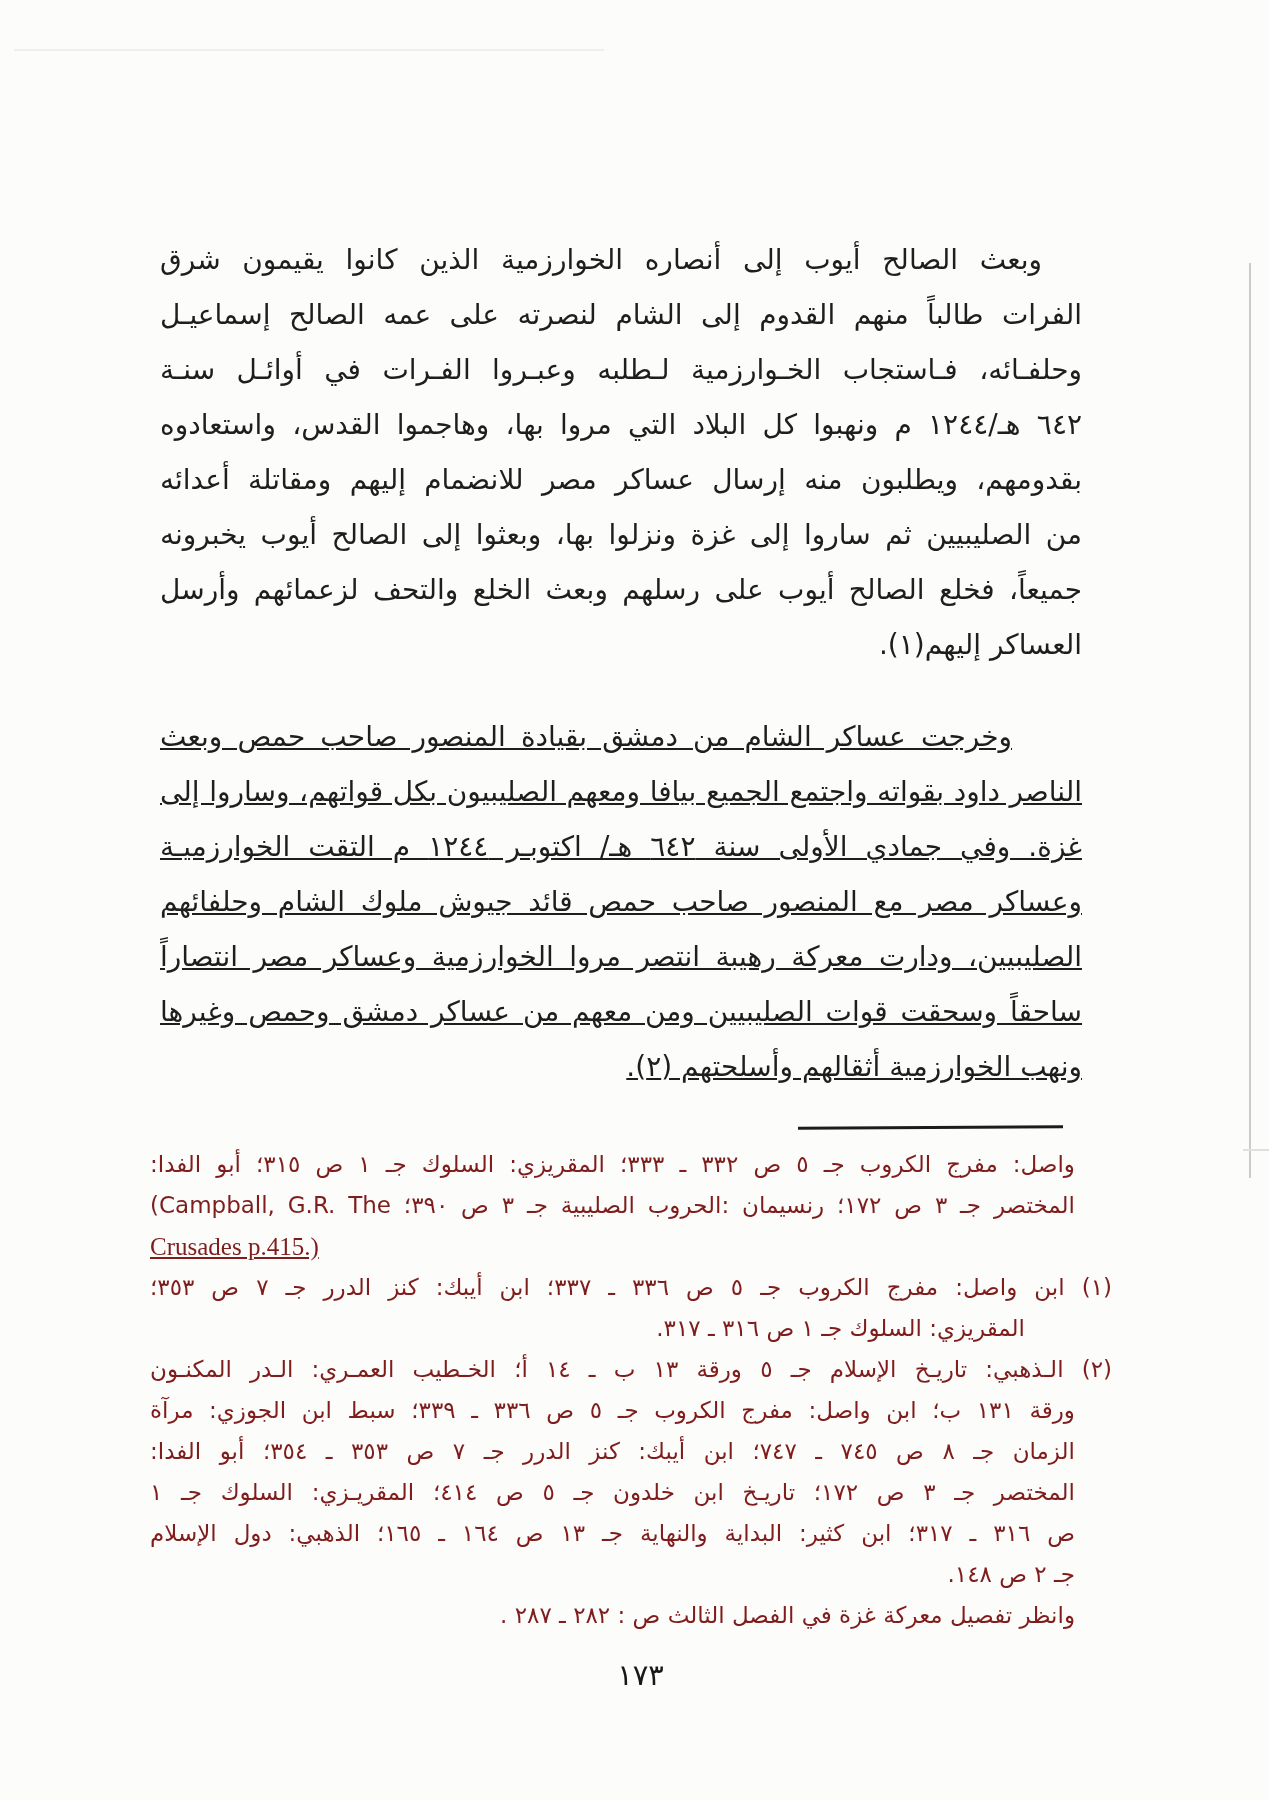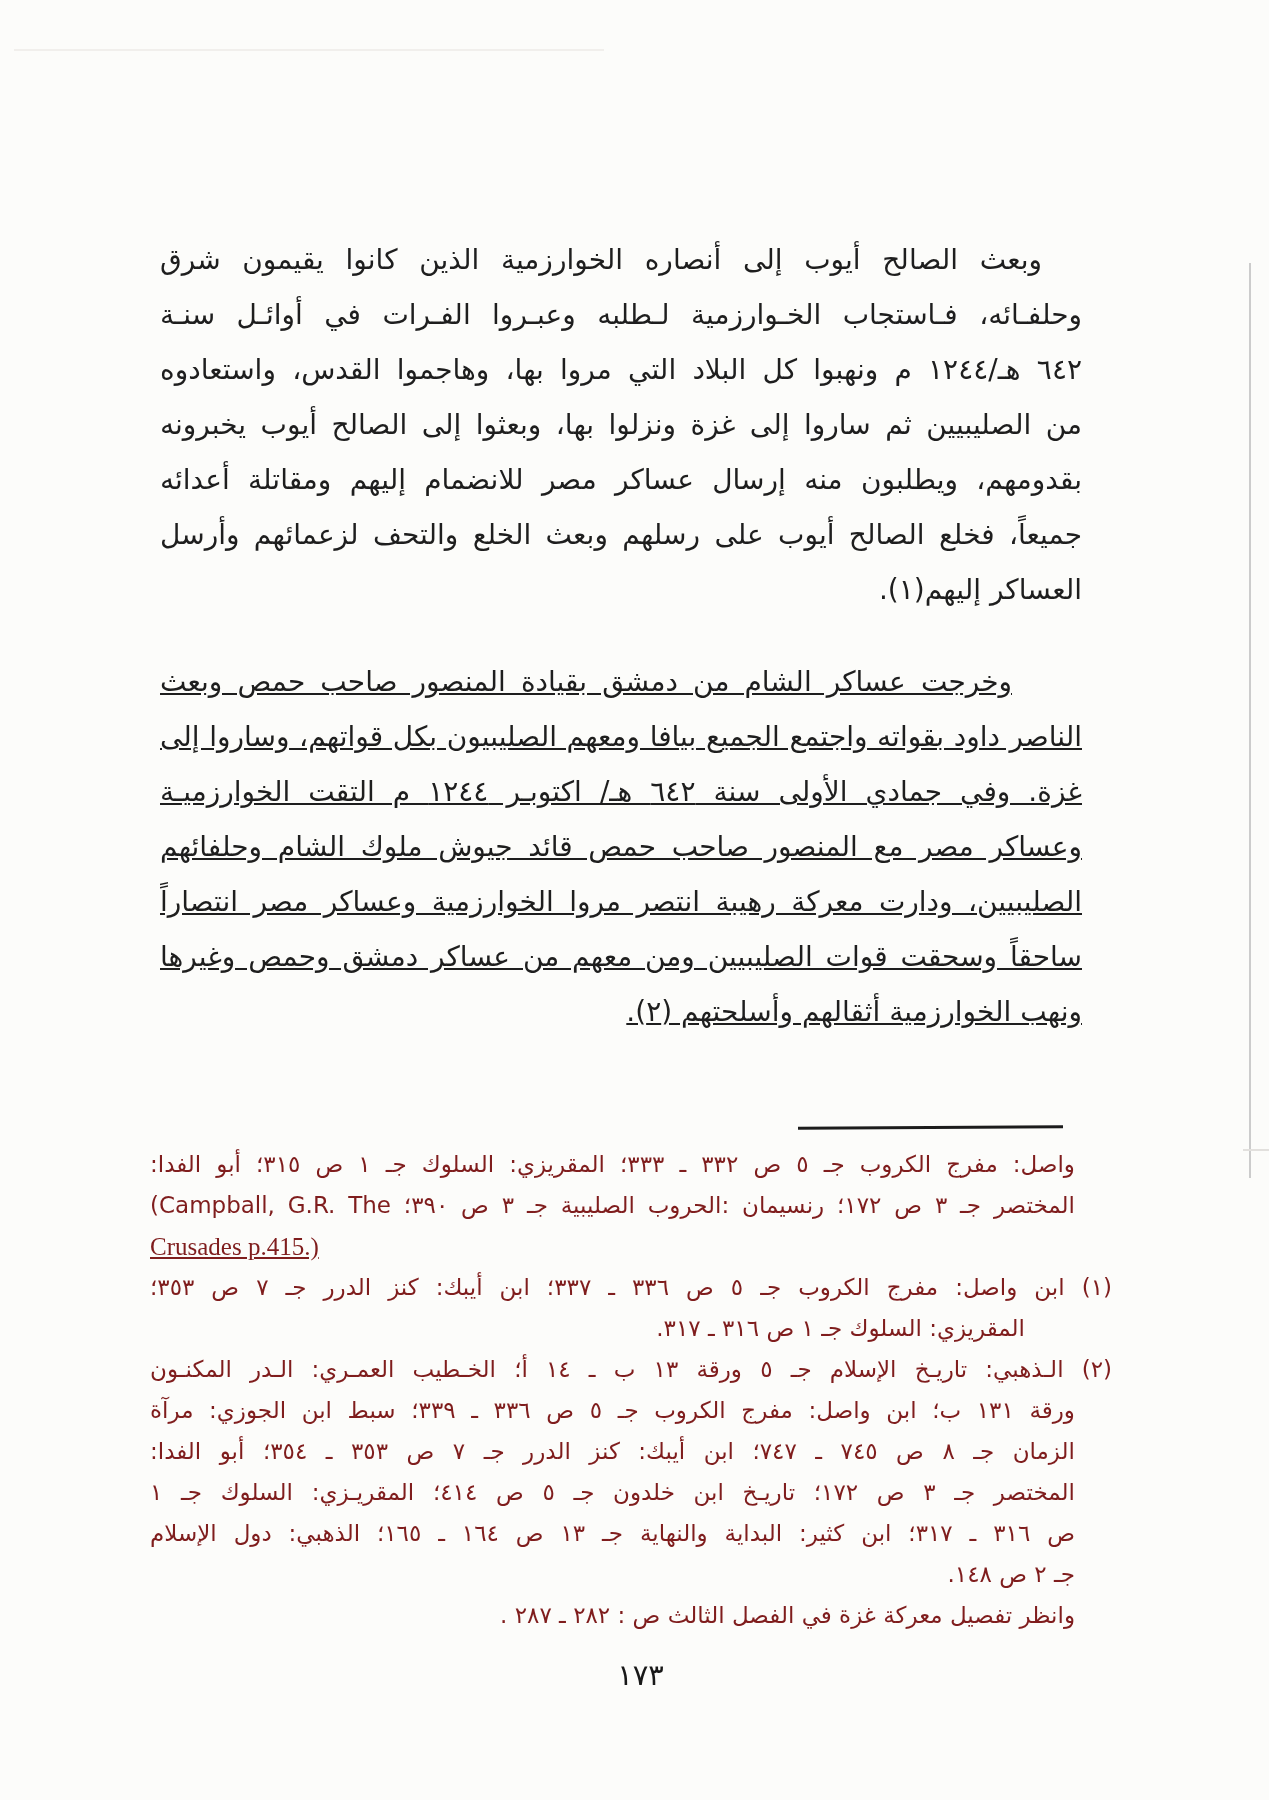--- a/index.html
+++ b/index.html
@@ -107,24 +107,25 @@
 
 <div class="page">
 
   <div class="art-top"></div>
   <div class="art-vline"></div>
   <div class="art-htick"></div>
 
   <main class="body-text">
     <div class="para para-1">
       <div class="bline first-p1">وبعث الصالح أيوب إلى أنصاره الخوارزمية الذين كانوا يقيمون شرق</div>
+      <div class="bline">الفرات طالباً منهم القدوم إلى الشام لنصرته على عمه الصالح إسماعيـل</div>
       <div class="bline">وحلفـائه، فـاستجاب الخـوارزمية لـطلبه وعبـروا الفـرات في أوائـل سنـة</div>
       <div class="bline">٦٤٢ هـ/١٢٤٤ م ونهبوا كل البلاد التي مروا بها، وهاجموا القدس، واستعادوه</div>
+      <div class="bline">بقدومهم، ويطلبون منه إرسال عساكر مصر للانضمام إليهم ومقاتلة أعدائه</div>
       <div class="bline">من الصليبيين ثم ساروا إلى غزة ونزلوا بها، وبعثوا إلى الصالح أيوب يخبرونه</div>
-      <div class="bline">بقدومهم، ويطلبون منه إرسال عساكر مصر للانضمام إليهم ومقاتلة أعدائه</div>
       <div class="bline">جميعاً، فخلع الصالح أيوب على رسلهم وبعث الخلع والتحف لزعمائهم وأرسل</div>
       <div class="bline end">العساكر إليهم(١).</div>
     </div>
     <div class="para para-2">
       <div class="bline first-p2">وخرجت عساكر الشام من دمشق بقيادة المنصور صاحب حمص وبعث</div>
       <div class="bline">الناصر داود بقواته واجتمع الجميع بيافا ومعهم الصليبيون بكل قواتهم، وساروا إلى</div>
       <div class="bline">غزة. وفي جمادي الأولى سنة ٦٤٢ هـ/ اكتوبـر ١٢٤٤ م التقت الخوارزميـة</div>
       <div class="bline">وعساكر مصر مع المنصور صاحب حمص قائد جيوش ملوك الشام وحلفائهم</div>
       <div class="bline">الصليبيين، ودارت معركة رهيبة انتصر مروا الخوارزمية وعساكر مصر انتصاراً</div>
       <div class="bline">ساحقاً وسحقت قوات الصليبيين ومن معهم من عساكر دمشق وحمص وغيرها</div>

